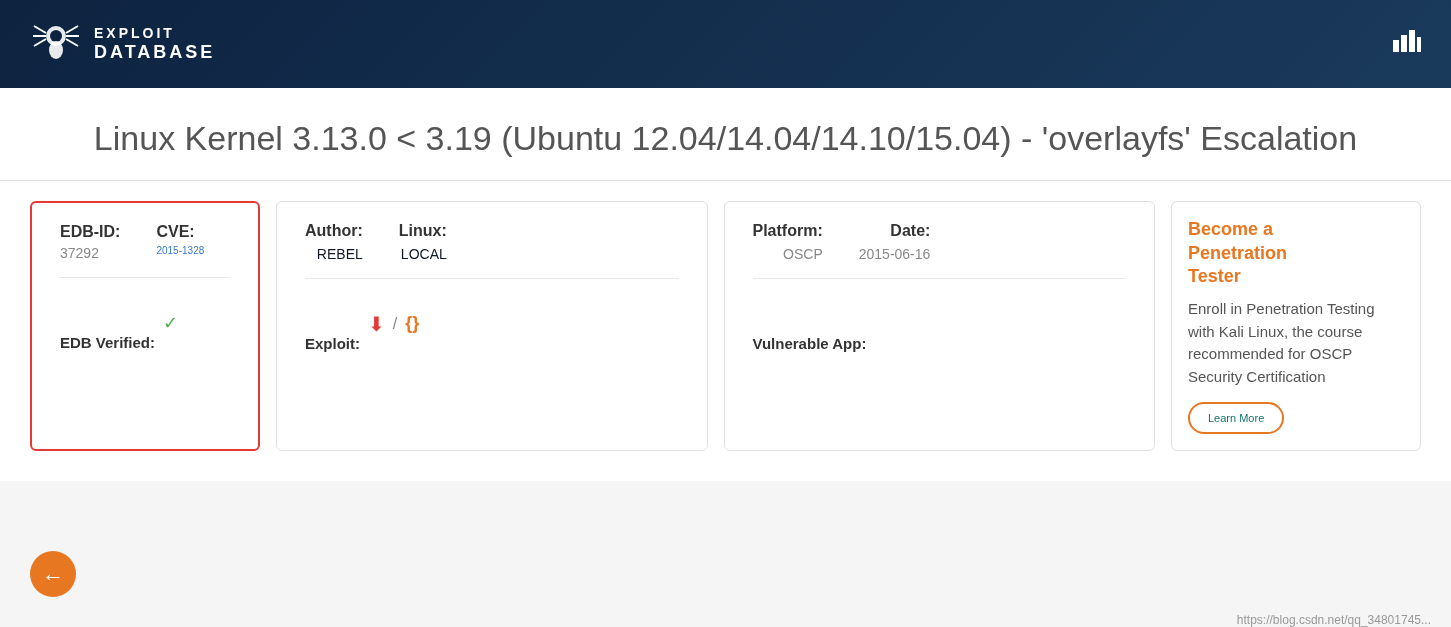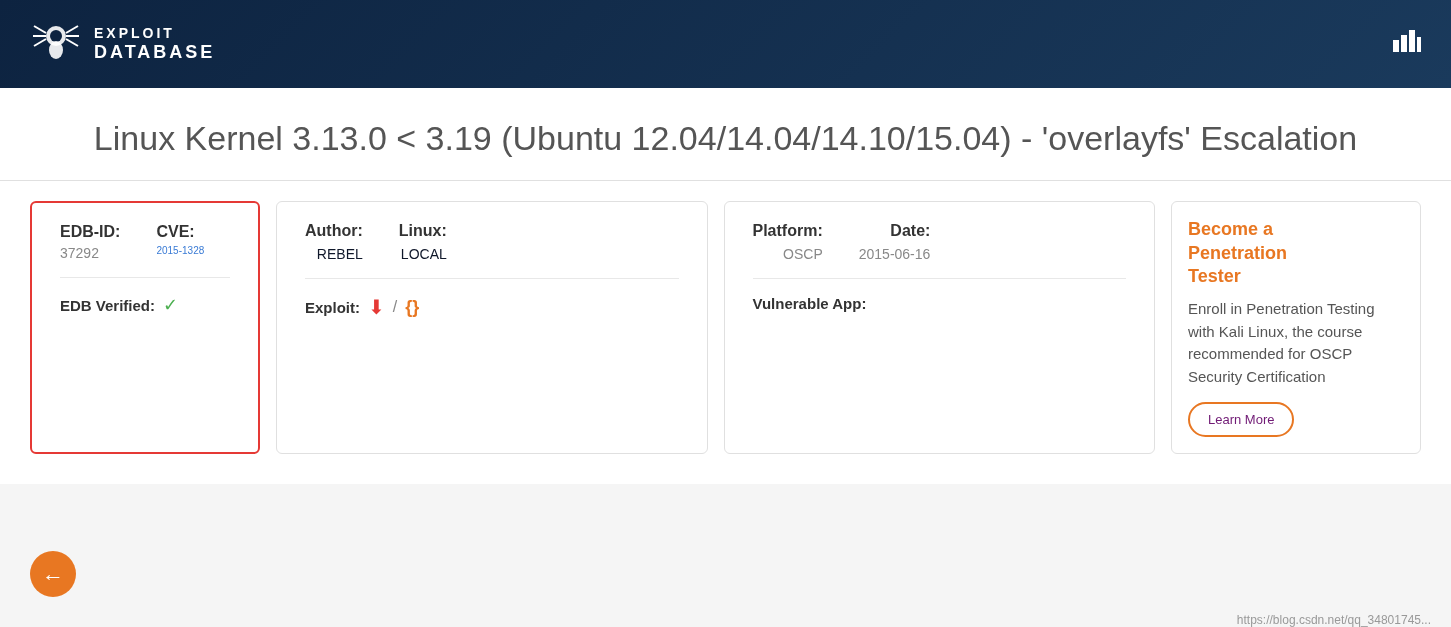--- a/index.html
+++ b/index.html
@@ -143,20 +143,21 @@
     .card-bottom {
       display: flex;
       align-items: center;
       gap: 8px;
     }
 
     .bottom-label {
       font-size: 15px;
       font-weight: 700;
       color: #333;
+      margin-top: 40px;
     }
 
     .checkmark {
       color: #4caf50;
       font-size: 18px;
     }
 
     .exploit-icons {
       display: flex;
       align-items: center;
@@ -202,22 +203,22 @@
       color: #555;
       margin-bottom: 14px;
       line-height: 1.5;
     }
 
     .promo-button {
       border: 2px solid #e87722;
       border-radius: 20px;
       padding: 8px 18px;
       background: white;
-      color: #701a75;
-      font-size: 13px;
+      color: #0f766e;
+      font-size: 11px;
       cursor: pointer;
       display: inline-block;
     }
 
     
     .back-button {
       width: 46px;
       height: 46px;
       border-radius: 50%;
       background: #e87722;

